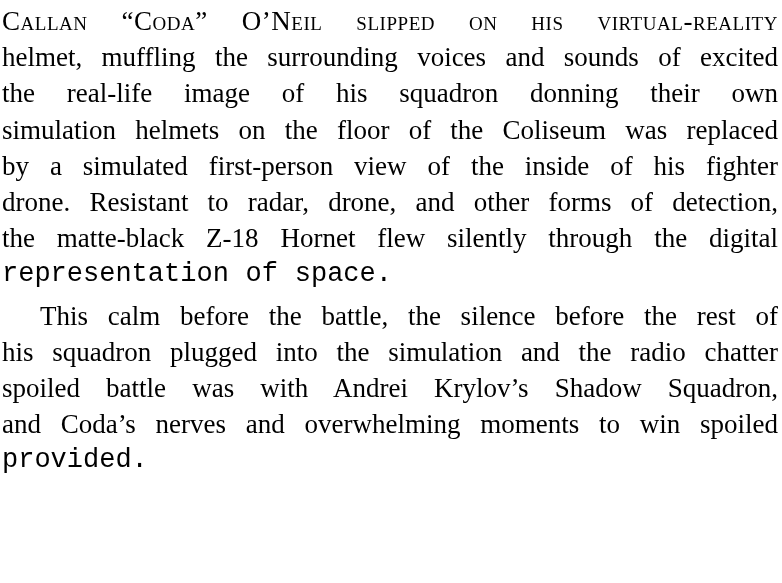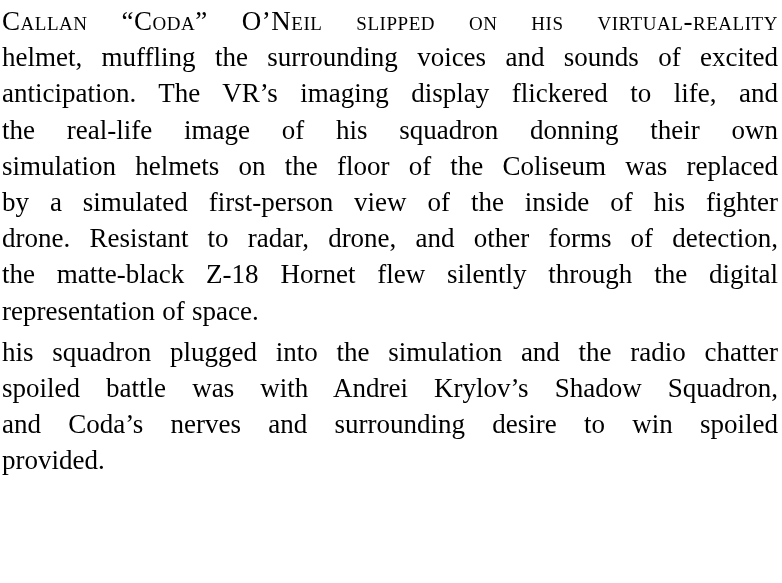--- a/index.html
+++ b/index.html
@@ -32,45 +32,46 @@
     margin-top: 5px;
   }
   .line {
     text-align: justify;
     text-align-last: justify;
     word-spacing: 0.02em;
     white-space: normal;
   }
   .line.last-line {
     text-align-last: left;
+    font-family: Liberation Mono, monospace;
   }
   .line.smallcaps {
     font-variant: small-caps;
     letter-spacing: 0.02em;
   }
   .paragraph.indented .line.first-line {
     text-indent: 38px;
   }
 </style>
 </head>
 <body style="background: rgb(255, 255, 255); color: rgb(0, 0, 0);">
 
 <div class="page">
   <div class="text-block">
       <div class="paragraph">
         <div class="line smallcaps first-line">Callan “Coda” O’Neil slipped on his virtual-reality</div>
         <div class="line">helmet, muffling the surrounding voices and sounds of excited</div>
-        <div class="line">anticipation. The VR’s imaging display flickered to life, and</div>
         <div class="line">the real-life image of his squadron donning their own</div>
         <div class="line">simulation helmets on the floor of the Coliseum was replaced</div>
         <div class="line">by a simulated first-person view of the inside of his fighter</div>
         <div class="line">drone. Resistant to radar, drone, and other forms of detection,</div>
         <div class="line">the matte-black Z-18 Hornet flew silently through the digital</div>
         <div class="line last-line">representation of space.</div>
       </div>
       <div class="paragraph indented">
+        <div class="line first-line">This calm before the battle, the silence before the rest of</div>
         <div class="line">his squadron plugged into the simulation and the radio chatter</div>
         <div class="line">spoiled battle was with Andrei Krylov’s Shadow Squadron,</div>
-        <div class="line">and Coda’s nerves and surrounding desire to win spoiled</div>
+        <div class="line">and Coda’s nerves and overwhelming moments to win spoiled</div>
         <div class="line last-line">provided.</div>
       </div>
     </div>
 </div>
 
 </body></html>

